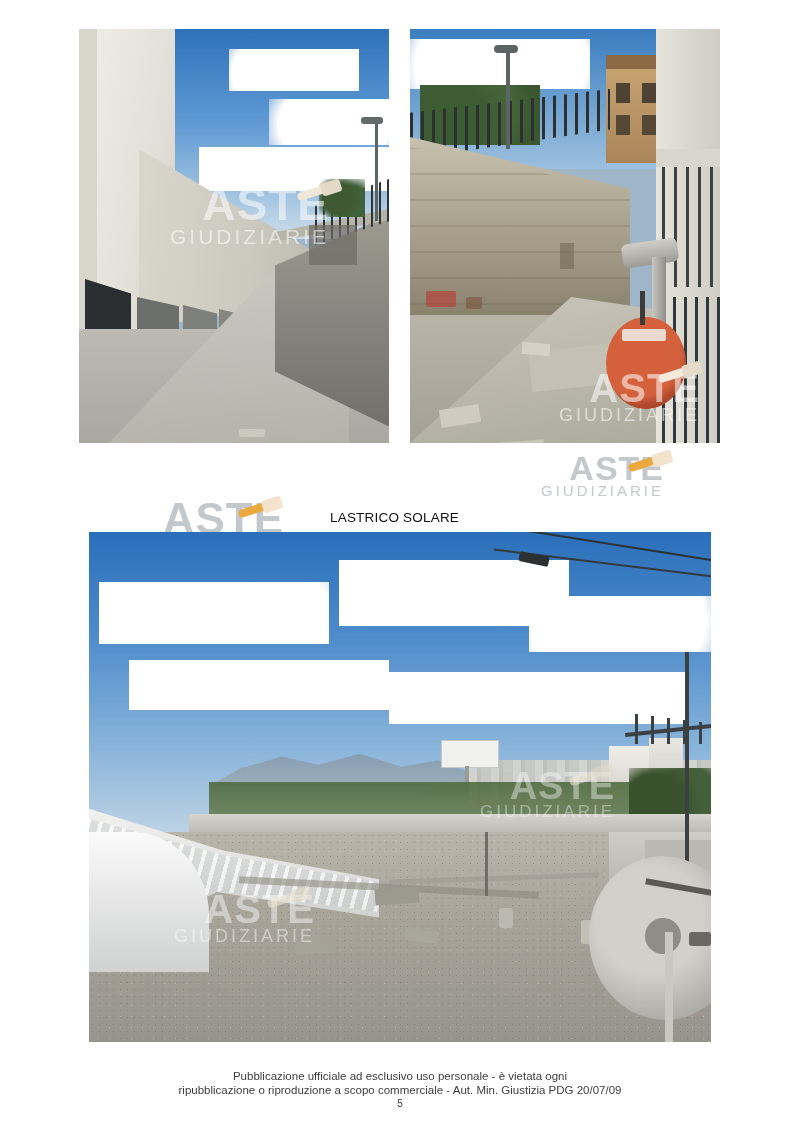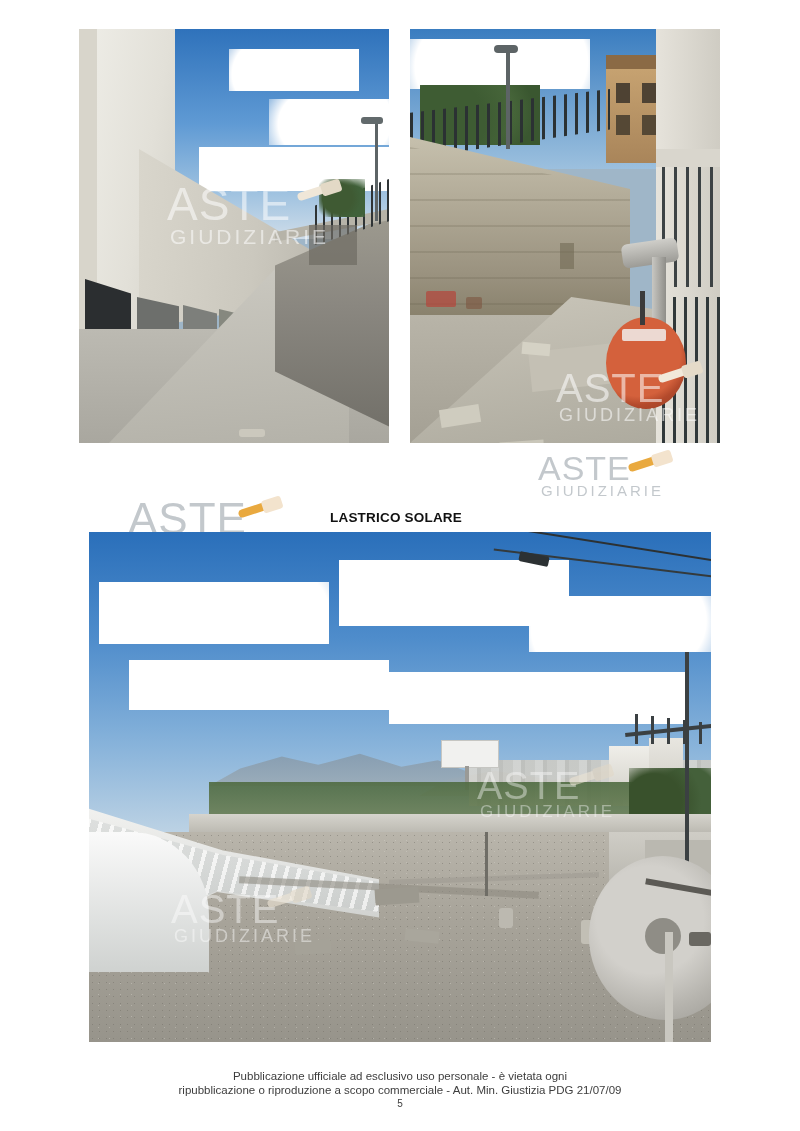--- a/index.html
+++ b/index.html
@@ -37,42 +37,43 @@
     position: absolute;
     pointer-events: none;
     user-select: none;
     color: #ffffff;
     opacity: .55;
     font-family: "Liberation Sans", sans-serif;
     line-height: .95;
   }
   .wm .l1 {
     font-size: 46px;
-    font-weight: normal;
+    font-weight: bold;
     letter-spacing: 1px;
+    text-align: right;
   }
   .wm .l2 {
     font-size: 21px;
     letter-spacing: 3px;
     margin-left: 3px;
   }
   .wm.grey { color: #b9bfc4; opacity: .85; }
 
   .gavel {
     position: absolute;
     width: 54px;
     height: 30px;
     pointer-events: none;
   }
 
   
   .caption {
     position: absolute;
     font-size: 13.5px;
-    font-weight: bold;
+    font-weight: normal;
     color: #111;
     letter-spacing: .2px;
     white-space: nowrap;
   }
 
   
   .footer {
     position: absolute;
     left: 0;
     width: 800px;
@@ -303,17 +304,17 @@
     </div>
     <svg class="gavel" style="left:478px; top:230px; opacity:.55;" viewBox="0 0 54 30">
       <rect x="2" y="12" width="30" height="8" rx="4" fill="#efe6d6" transform="rotate(-18 17 16)"></rect>
       <rect x="26" y="4" width="20" height="13" rx="3" fill="#e2d8c6" transform="rotate(-18 36 10)"></rect>
     </svg>
 
   </div>
 
   <div class="footer" style="top:1068px;">
     <div>Pubblicazione ufficiale ad esclusivo uso personale - è vietata ogni</div>
-    <div>ripubblicazione o riproduzione a scopo commerciale - Aut. Min. Giustizia PDG 21/07/09</div>
+    <div>ripubblicazione o riproduzione a scopo commerciale - Aut. Min. Giustizia PDG 20/07/09</div>
     <div style="font-size:10px;margin-top:1px;">5</div>
   </div>
 
 </div>
 
 </body></html>

